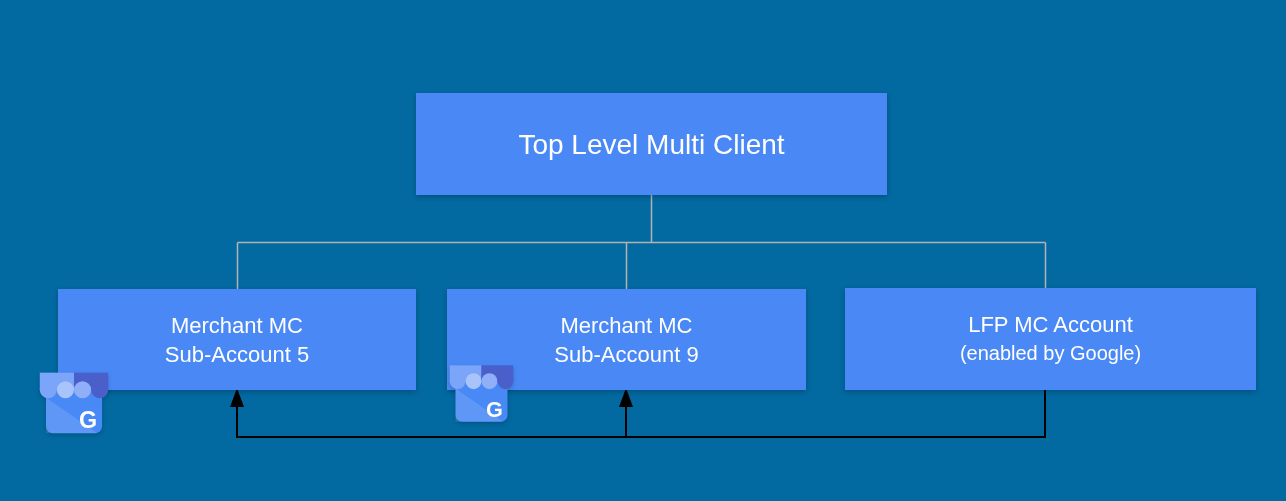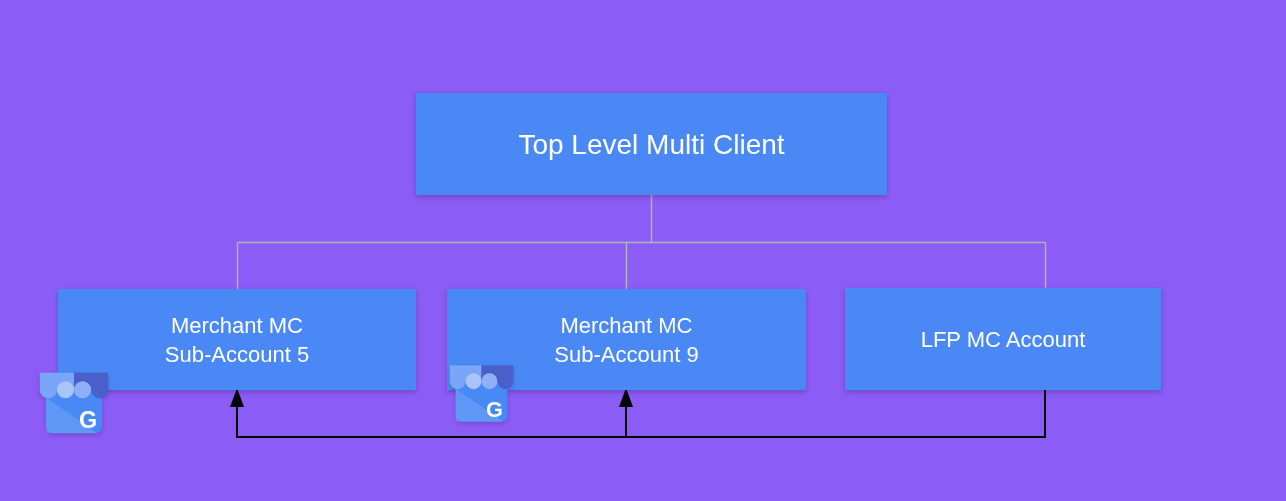--- a/index.html
+++ b/index.html
@@ -1,20 +1,20 @@
 <!DOCTYPE html>
 <html><head>
 <meta charset="utf-8">
 <style>
   html, body { margin: 0; padding: 0; background: #ffffff; }
   .canvas {
     position: relative;
     width: 1286px;
     height: 501px;
-    background: #8b5cf6;
+    background: #0369a1;
     overflow: hidden;
     font-family: "Liberation Sans", sans-serif;
   }
   .wires {
     position: absolute;
     left: 0; top: 0;
     width: 1286px; height: 501px;
   }
   .node {
     position: absolute;
@@ -26,21 +26,21 @@
     justify-content: center;
     text-align: center;
     box-shadow: 0 2px 5px rgba(0,0,0,0.22);
   }
   .node-mca {
     left: 416px; top: 93px; width: 471px; height: 102px;
     font-size: 28px; line-height: 41px;
   }
   .node-sub1 { left: 58px;  top: 289px; width: 358px; height: 101px; }
   .node-sub2 { left: 447px; top: 289px; width: 359px; height: 101px; }
-  .node-lfp  { left: 845px; top: 288px; width: 316px; height: 102px; }
+  .node-lfp  { left: 845px; top: 288px; width: 411px; height: 102px; }
   .node-sub1, .node-sub2, .node-lfp { font-size: 22px; line-height: 29px; }
   .node-lfp .line2 { font-size: 20px; }
   .gmb-icon {
     position: absolute;
     filter: drop-shadow(0 2px 2px rgba(0,0,0,0.18));
   }
   .gmb-icon-1 { left: 33px;  top: 368px; width: 82px; height: 70px; }
   .gmb-icon-2 { left: 444px; top: 361px; width: 75px; height: 65px; }
 </style>
 </head>
@@ -66,20 +66,21 @@
     <div class="line2">Sub-Account 5</div>
   </div>
 
   <div class="node node-sub2">
     <div class="line1">Merchant MC</div>
     <div class="line2">Sub-Account 9</div>
   </div>
 
   <div class="node node-lfp">
     <div class="line1">LFP MC Account</div>
+    <div class="line2">(enabled by Google)</div>
   </div>
 
   <svg class="gmb-icon gmb-icon-1" viewBox="0 0 100 90" xmlns="http://www.w3.org/2000/svg">
     <rect x="14" y="26" width="72" height="58" rx="9" fill="#4989F5"></rect>
     <polygon points="14,38 80,84 14,84" fill="#ffffff" opacity="0.12"></polygon>
     <rect x="6" y="6" width="44" height="22" fill="#7AA5F8"></rect>
     <rect x="50" y="6" width="44" height="22" fill="#4A5FC9"></rect>
     <circle cx="17" cy="28" r="11" fill="#7AA5F8"></circle>
     <circle cx="39" cy="28" r="11" fill="#A9C3FB"></circle>
     <circle cx="61" cy="28" r="11" fill="#8FB0F8"></circle>

